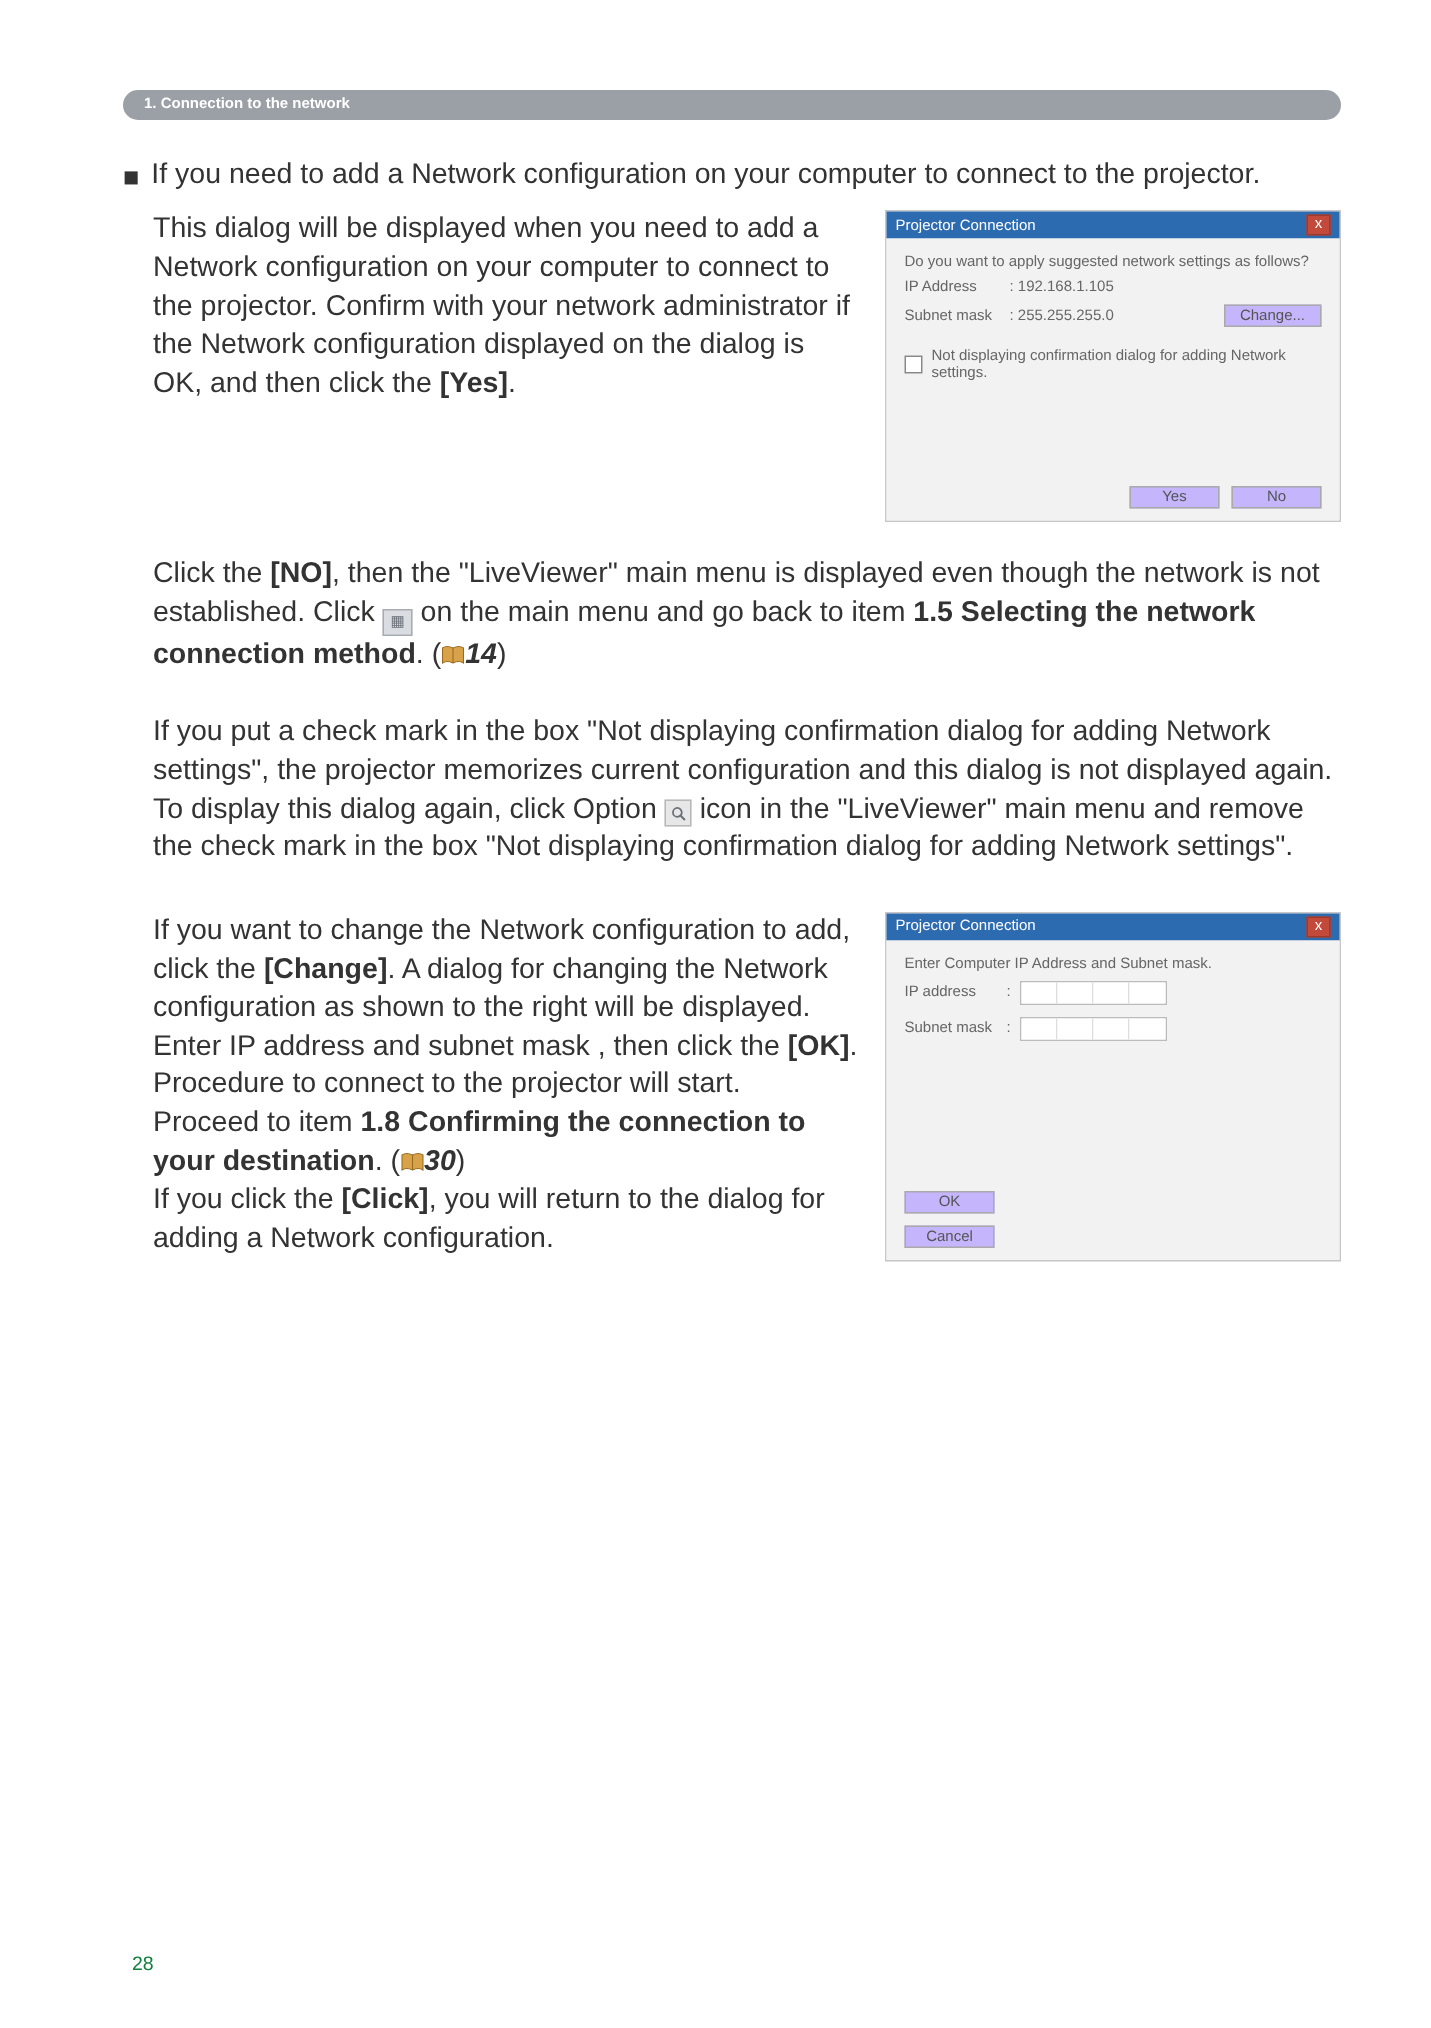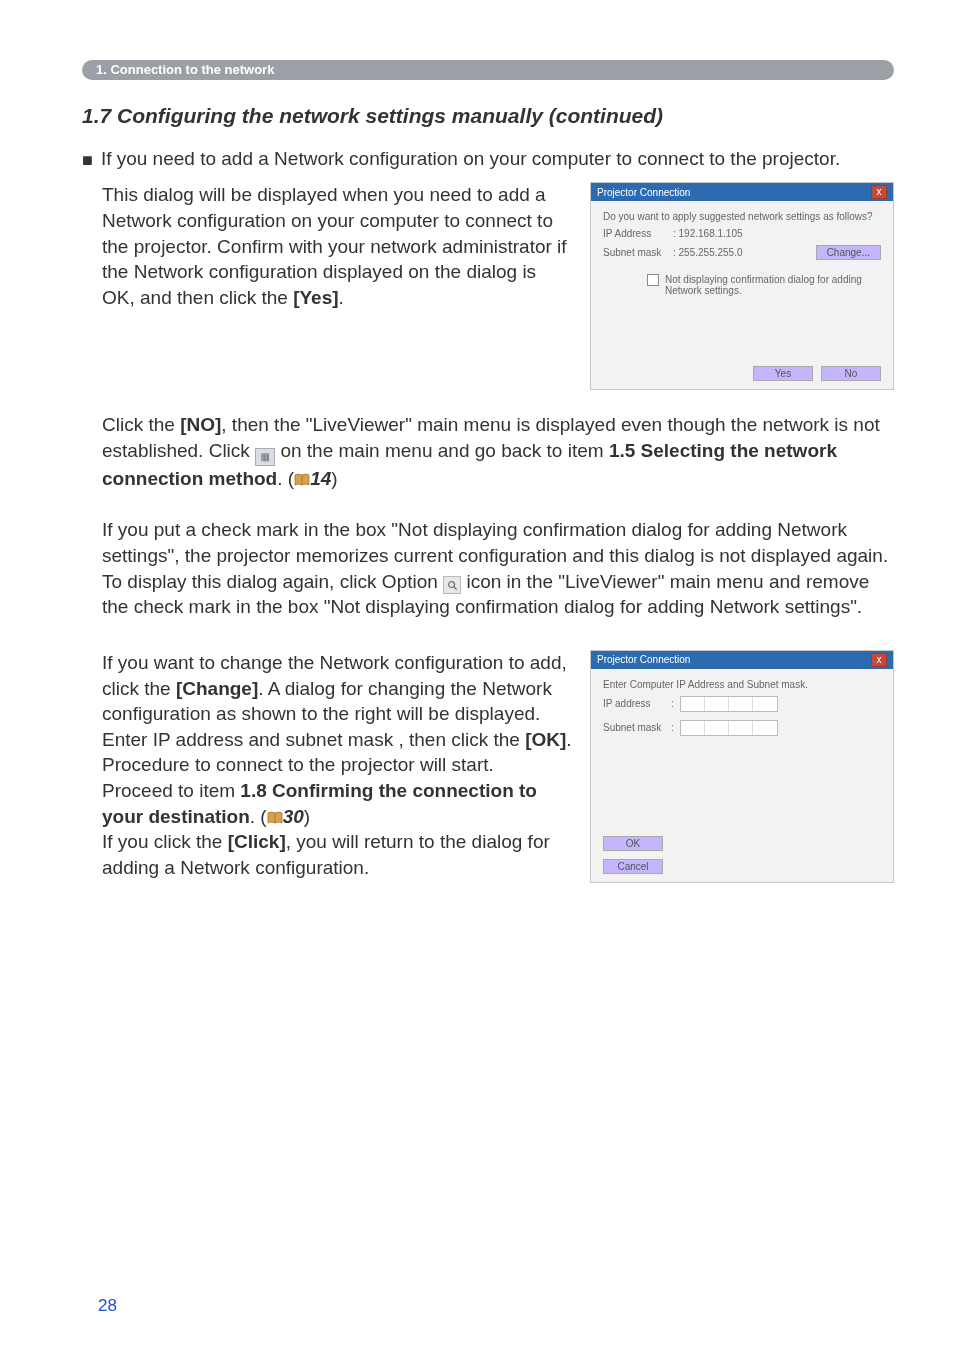--- a/index.html
+++ b/index.html
@@ -18,21 +18,21 @@
     position: relative;
   }
   .section-pill {
     background: #9aa0a6;
     color: #fff;
     border-radius: 10px;
     height: 20px;
     line-height: 20px;
     padding: 0 14px;
     font-weight: bold;
-    font-size: 13px;
+    font-size: 10px;
     width: 100%;
     box-sizing: border-box;
     margin-bottom: 24px;
   }
   .heading {
     font-weight: bold;
     font-style: italic;
     font-size: 21px;
     color: #333;
     margin-bottom: 18px;
@@ -95,21 +95,21 @@
   .dlg-line { margin-bottom: 6px; }
   .dlg-kv { display: flex; gap: 8px; align-items: center; }
   .dlg-kv .k { width: 62px; }
   .dlg-button {
     background: #c4b5fd;
     border: 1px solid #aaa;
     font-size: 10px;
     padding: 1px 10px;
     color: #555;
   }
-  .dlg-chk-row { display:flex; gap:6px; margin-top:14px;margin-left:44px;}
+  .dlg-chk-row { display:flex; gap:6px; align-items:center; margin-top:14px;}
   .dlg-chk { width:10px; height:10px; border:1px solid #888; background:#fff; display:inline-block; flex-shrink:0;}
   .dlg-footer {
     margin-top: 70px;
     display: flex;
     justify-content: flex-end;
     gap: 8px;
   }
   .dlg-footer .dlg-button { width: 60px; text-align:center;}
   .dlg-ip-fields {
     display: inline-flex;
@@ -169,33 +169,32 @@
   }
   .row2 .para { flex: 1; }
   .dlg2 .dlg-body .dlg-line.kv2 {
     display:flex; align-items:center; gap:6px; margin-bottom:8px;
   }
   .dlg2 .k2 { width:62px; }
   .dlg2 .dlg-footer { margin-top: 100px; flex-direction: column; }
   .page-number {
     position: absolute;
     bottom: 36px;
-    left: 98px;
-    font-size: 17px;
-    color: #1d4ed8;
+    left: 88px;
+    font-size: 13px;
+    color: #15803d;
   }
 </style>
 </head>
 <body>
 
 <div class="page">
 
   <div class="section-pill">1. Connection to the network</div>
 
-  <div class="heading">1.7 Configuring the network settings manually (continued)</div>
 
   <div class="bullet-row">
     <div class="bullet-mark">■</div>
     <div class="para">If you need to add a Network configuration on your computer to connect to the projector.</div>
   </div>
 
   <div class="body-indent">
 
     <div class="row1">
       <div class="para">

